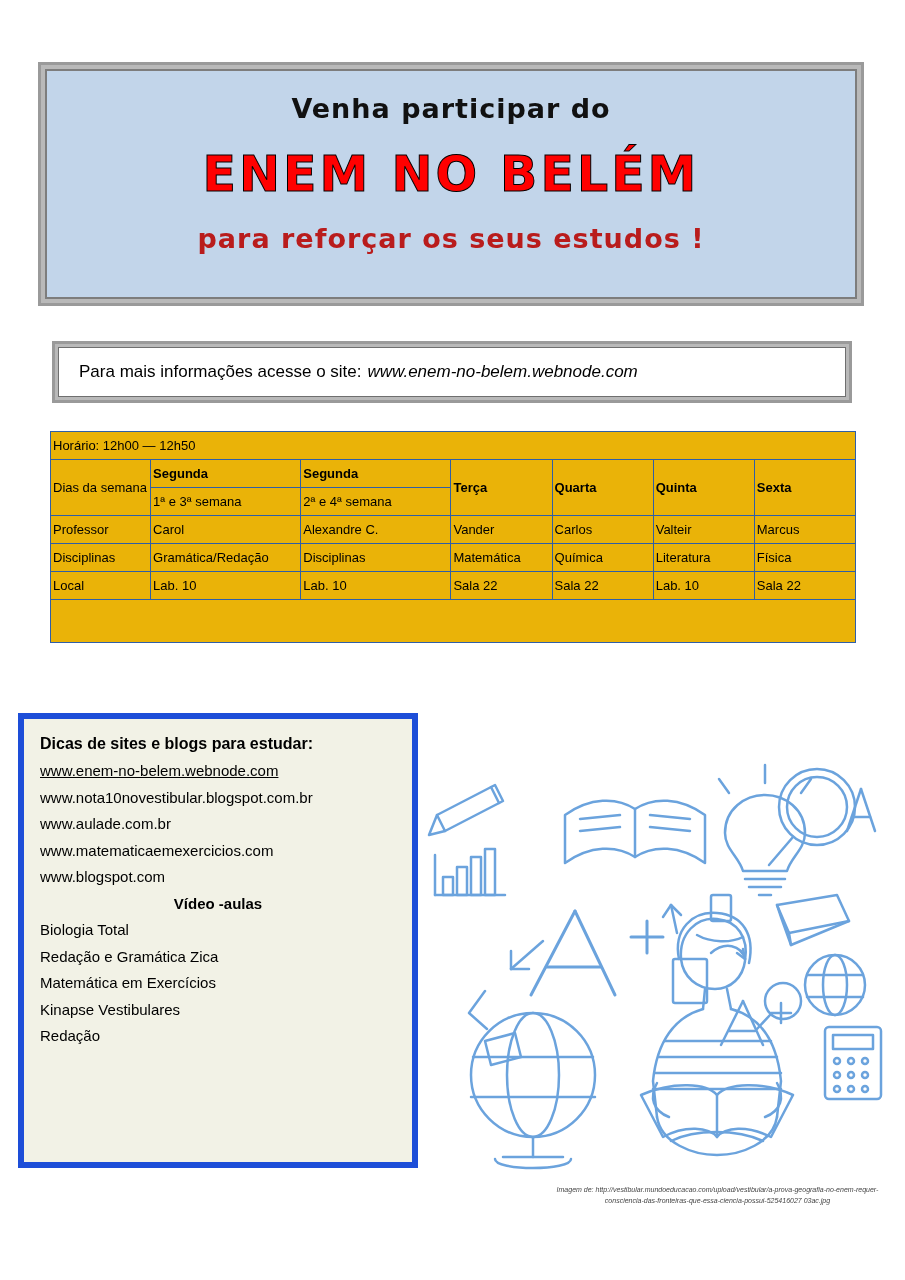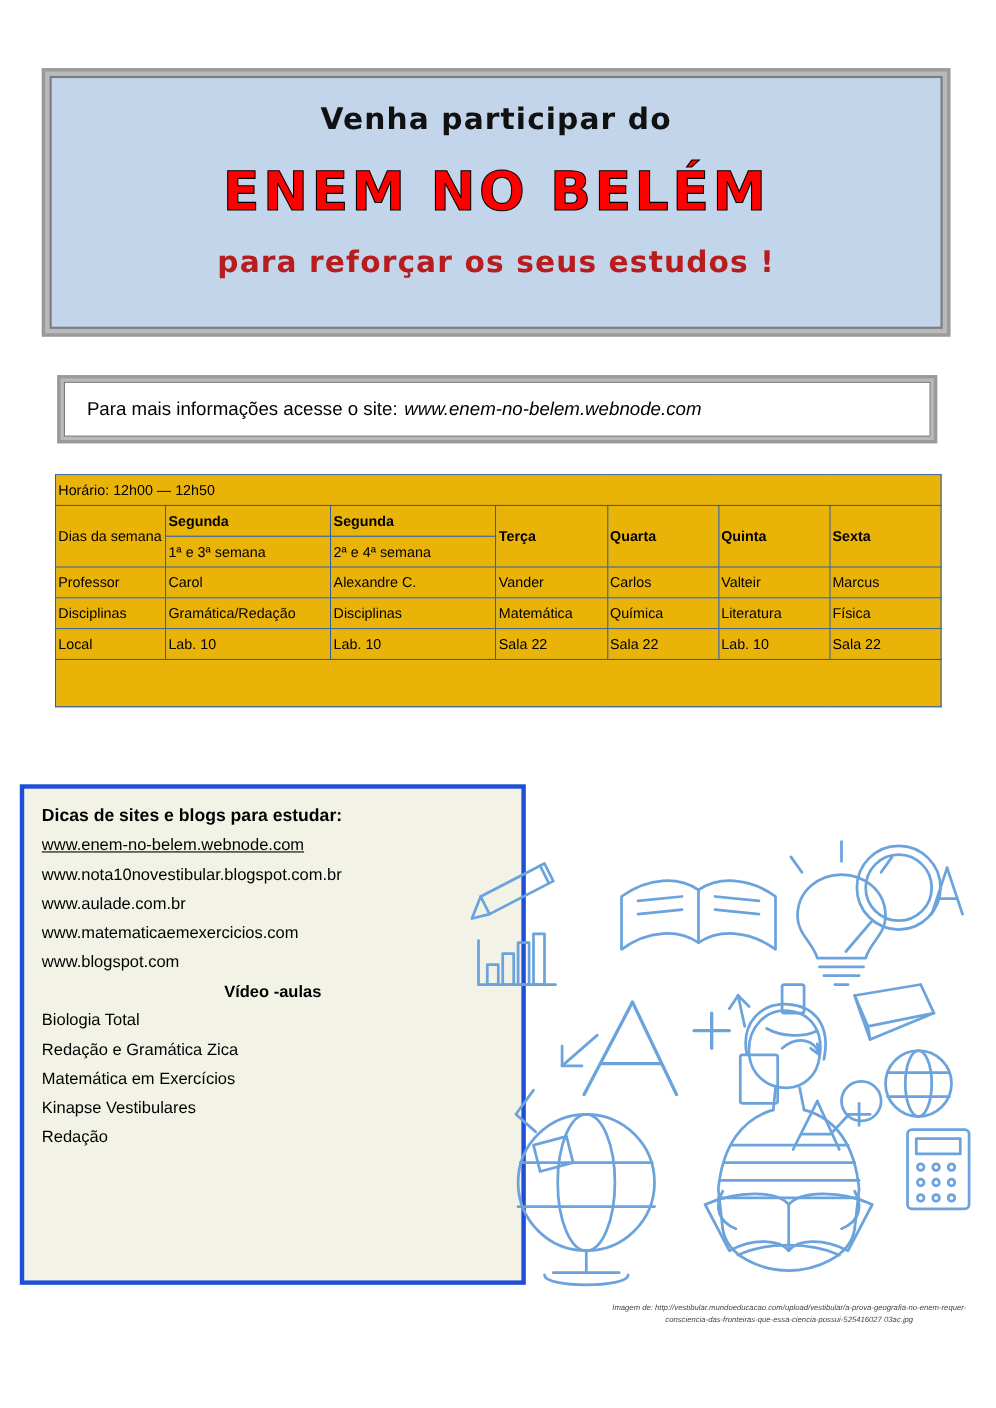--- a/index.html
+++ b/index.html
@@ -147,23 +147,23 @@
   }
   .col-dias { width: 100px; }
   .col-seg { width: 150px; }
   .col-rest { width: 101px; }
 
   
   .tips-box {
     position: absolute;
     left: 18px;
     top: 713px;
-    width: 460px;
+    width: 400px;
     height: 455px;
-    border: 4px solid #1d4ed8;
+    border: 6px solid #1d4ed8;
     background: #f2f2e6;
     box-sizing: border-box;
     padding: 16px 16px 10px 16px;
   }
   .tips-title {
     font-weight: bold;
     font-size: 16px;
     margin-bottom: 10px;
   }
   .tips-item {

